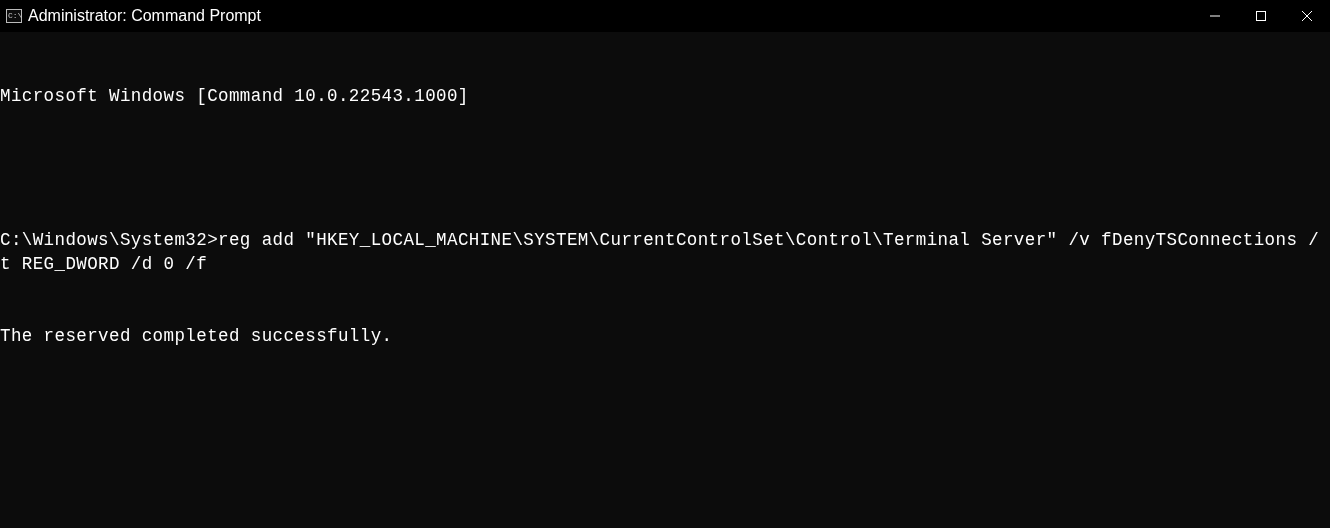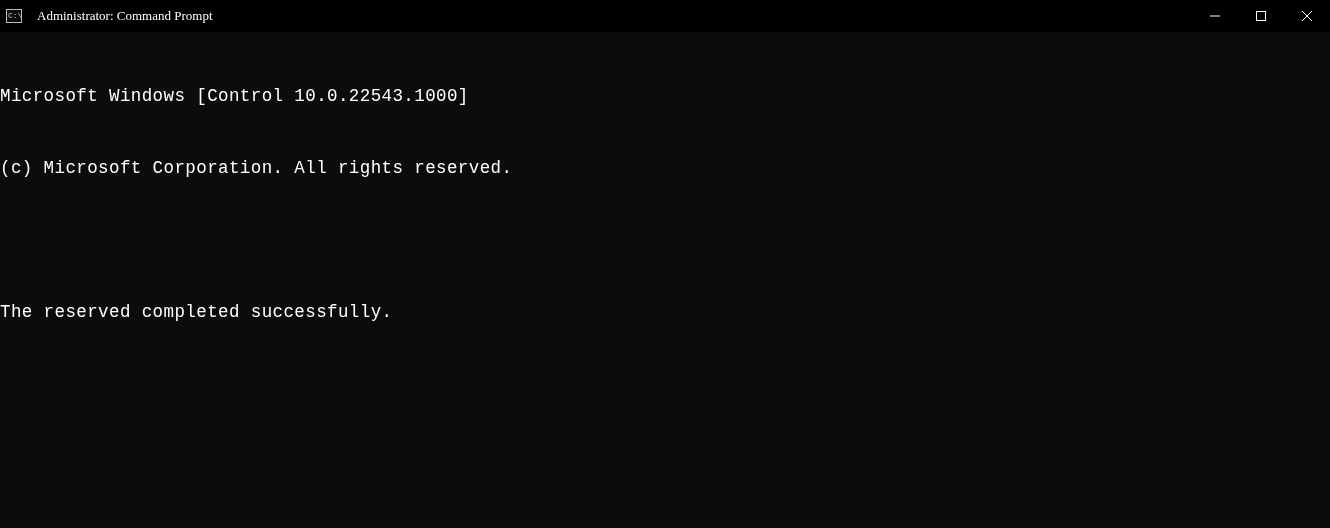--- a/index.html
+++ b/index.html
@@ -32,24 +32,23 @@
       display: flex;
       align-items: center;
       justify-content: flex-start;
       font-size: 8px;
       color: #ccc;
       padding-left: 1px;
       line-height: 1;
     }
     .title-text {
       color: #ffffff;
-      font-family: Liberation Serif, serif;
-      font-size: 13px;
+      font-family: Liberation Sans, sans-serif;
+      font-size: 16px;
       font-weight: 400;
-      margin-left: 9px;
     }
     .window-controls {
       display: flex;
       height: 100%;
     }
     .win-btn {
       width: 46px;
       height: 32px;
       display: flex;
       align-items: center;
@@ -92,23 +91,23 @@
     <div class="win-btn close-btn">
       <svg width="10" height="10" viewBox="0 0 10 10">
           <line x1="0" y1="0" x2="10" y2="10" stroke-width="1"></line>
           <line x1="10" y1="0" x2="0" y2="10" stroke-width="1"></line>
         </svg>
     </div>
   </div>
 </div>
 
 <div class="terminal">
-  <div class="line">Microsoft Windows [Control 10.0.22543.1000]</div>
-  <div class="line">(c) Microsoft Corporation. All rights reserved.</div>
+  <div class="line">Microsoft Windows [Command 10.0.22543.1000]</div>
   <div class="line">&nbsp;</div>
+  <div class="line prompt-line"><span>C:\Windows\System32&gt;</span><span>reg add "HKEY_LOCAL_MACHINE\SYSTEM\CurrentControlSet\Control\Terminal Server" /v fDenyTSConnections /t REG_DWORD /d 0 /f</span></div>
   <div class="line">The reserved completed successfully.</div>
   <div class="line">&nbsp;</div>
   
   
   
   
   
   
   
 </div>

